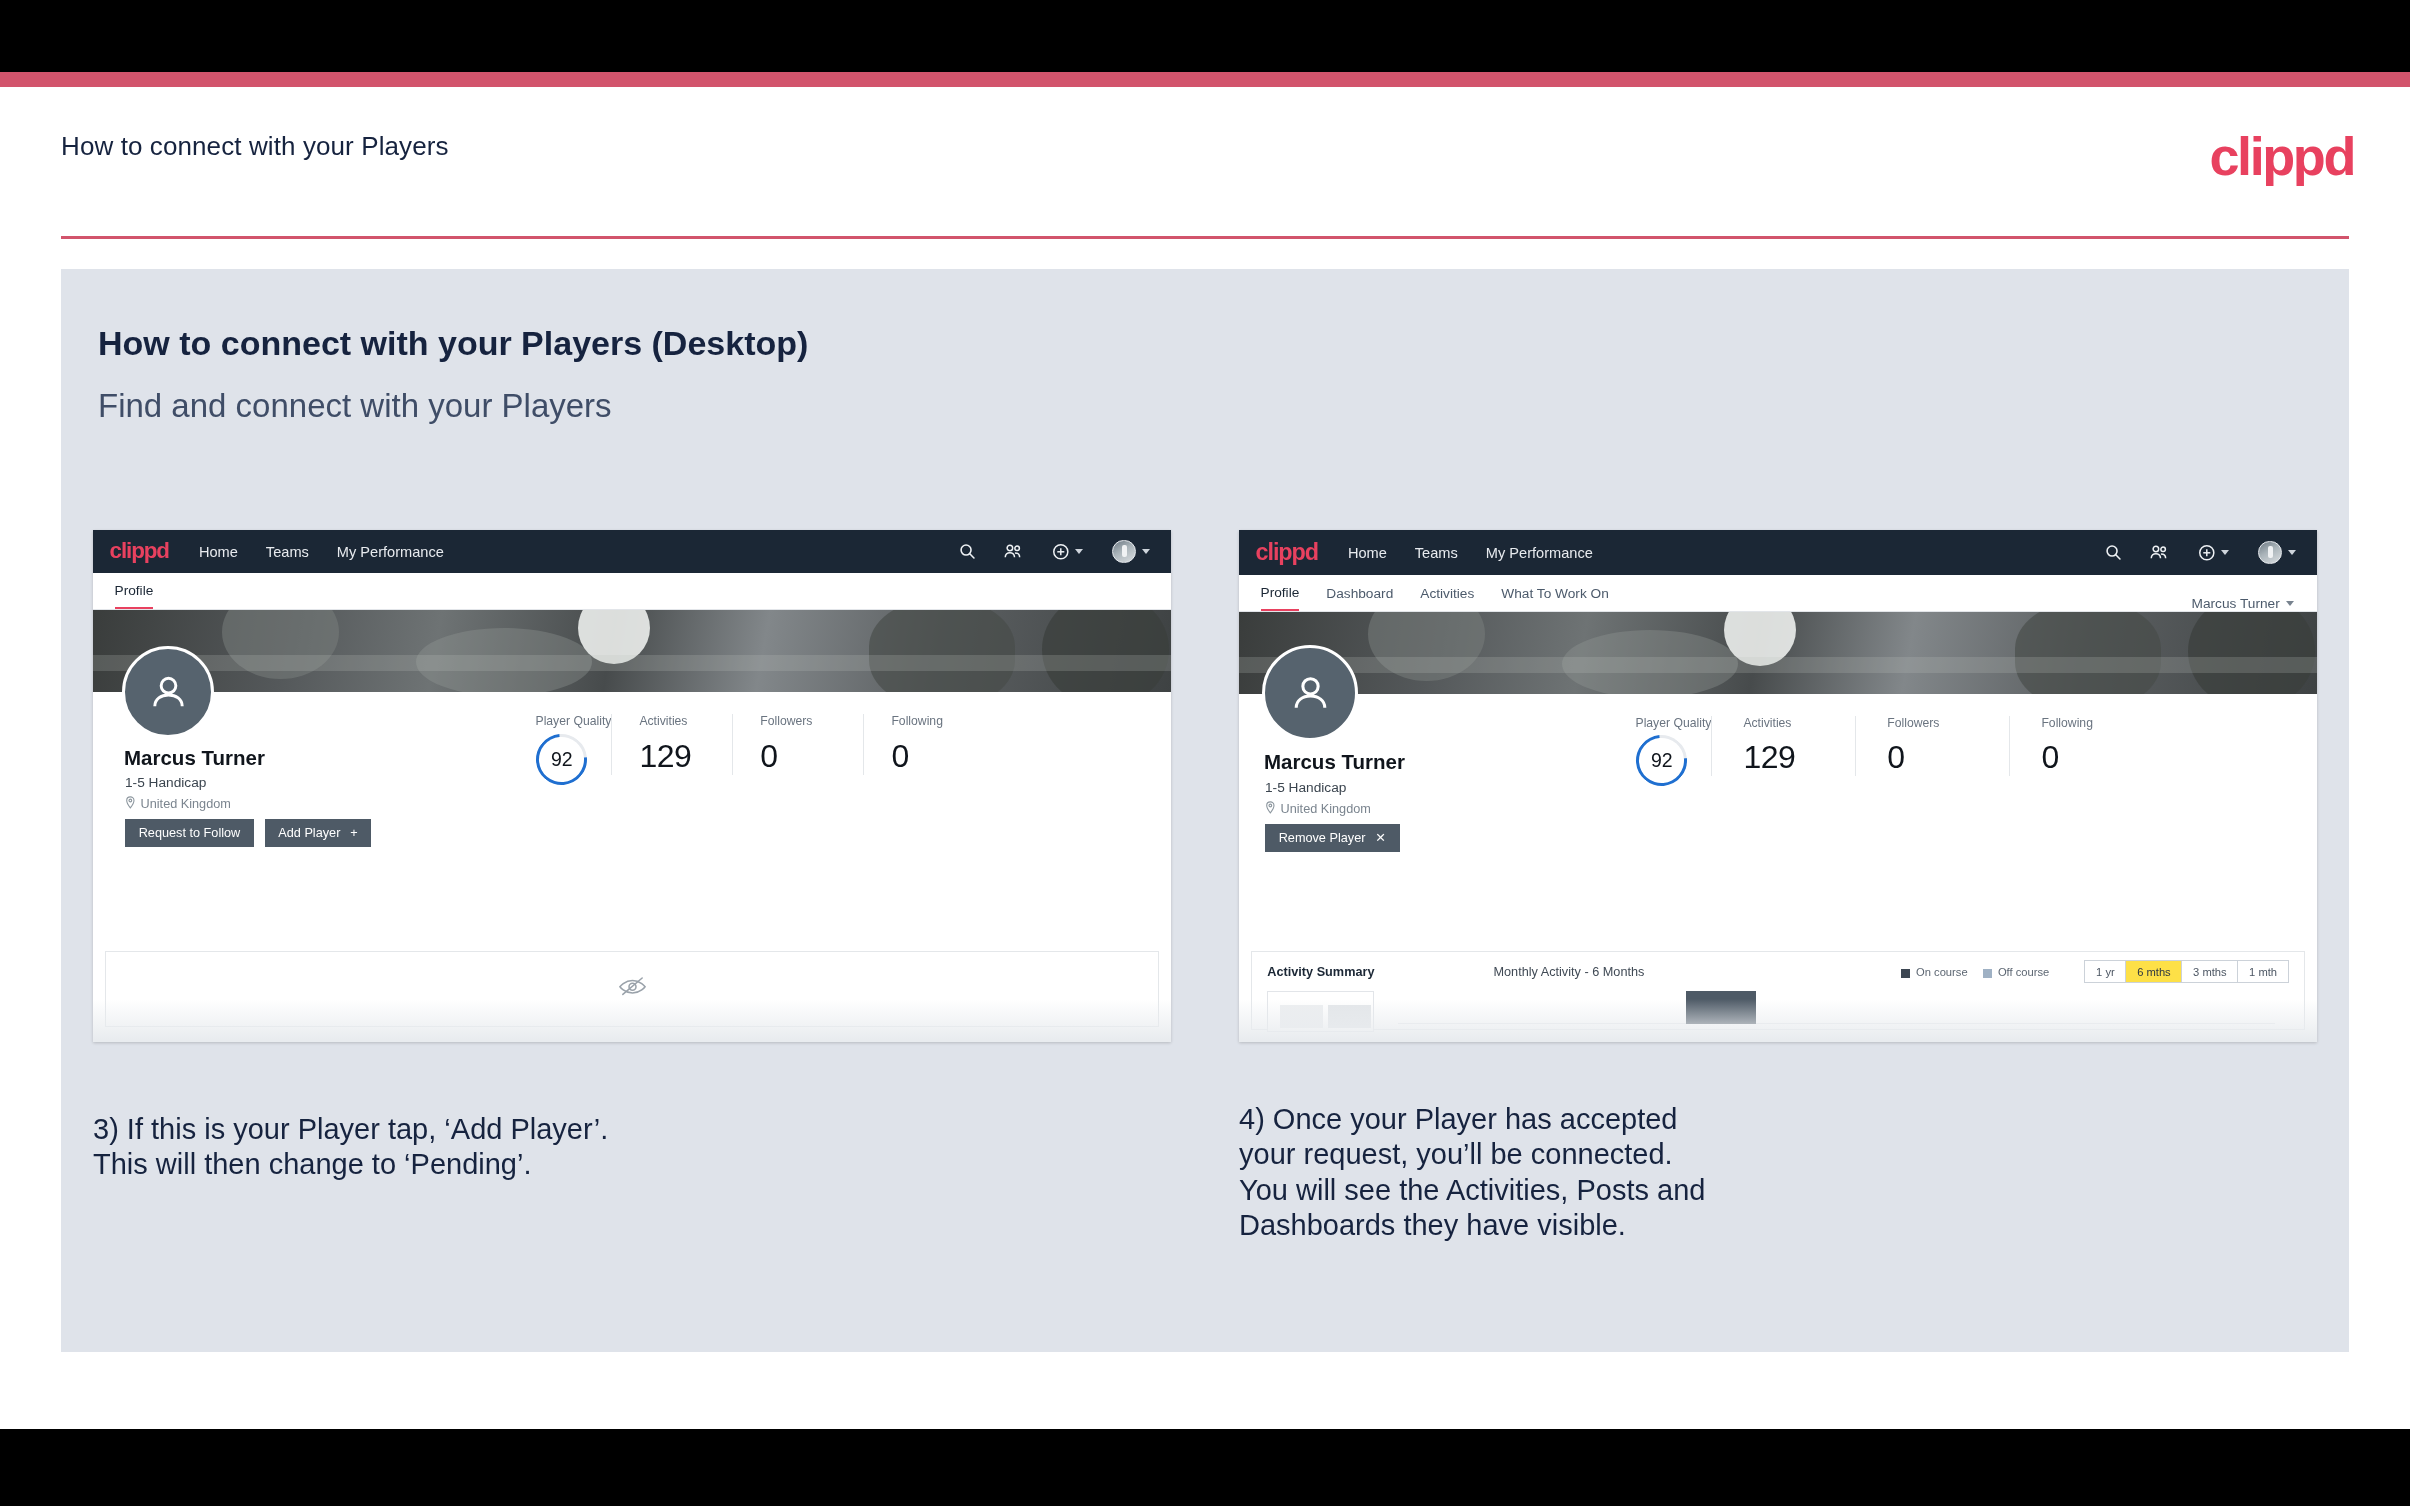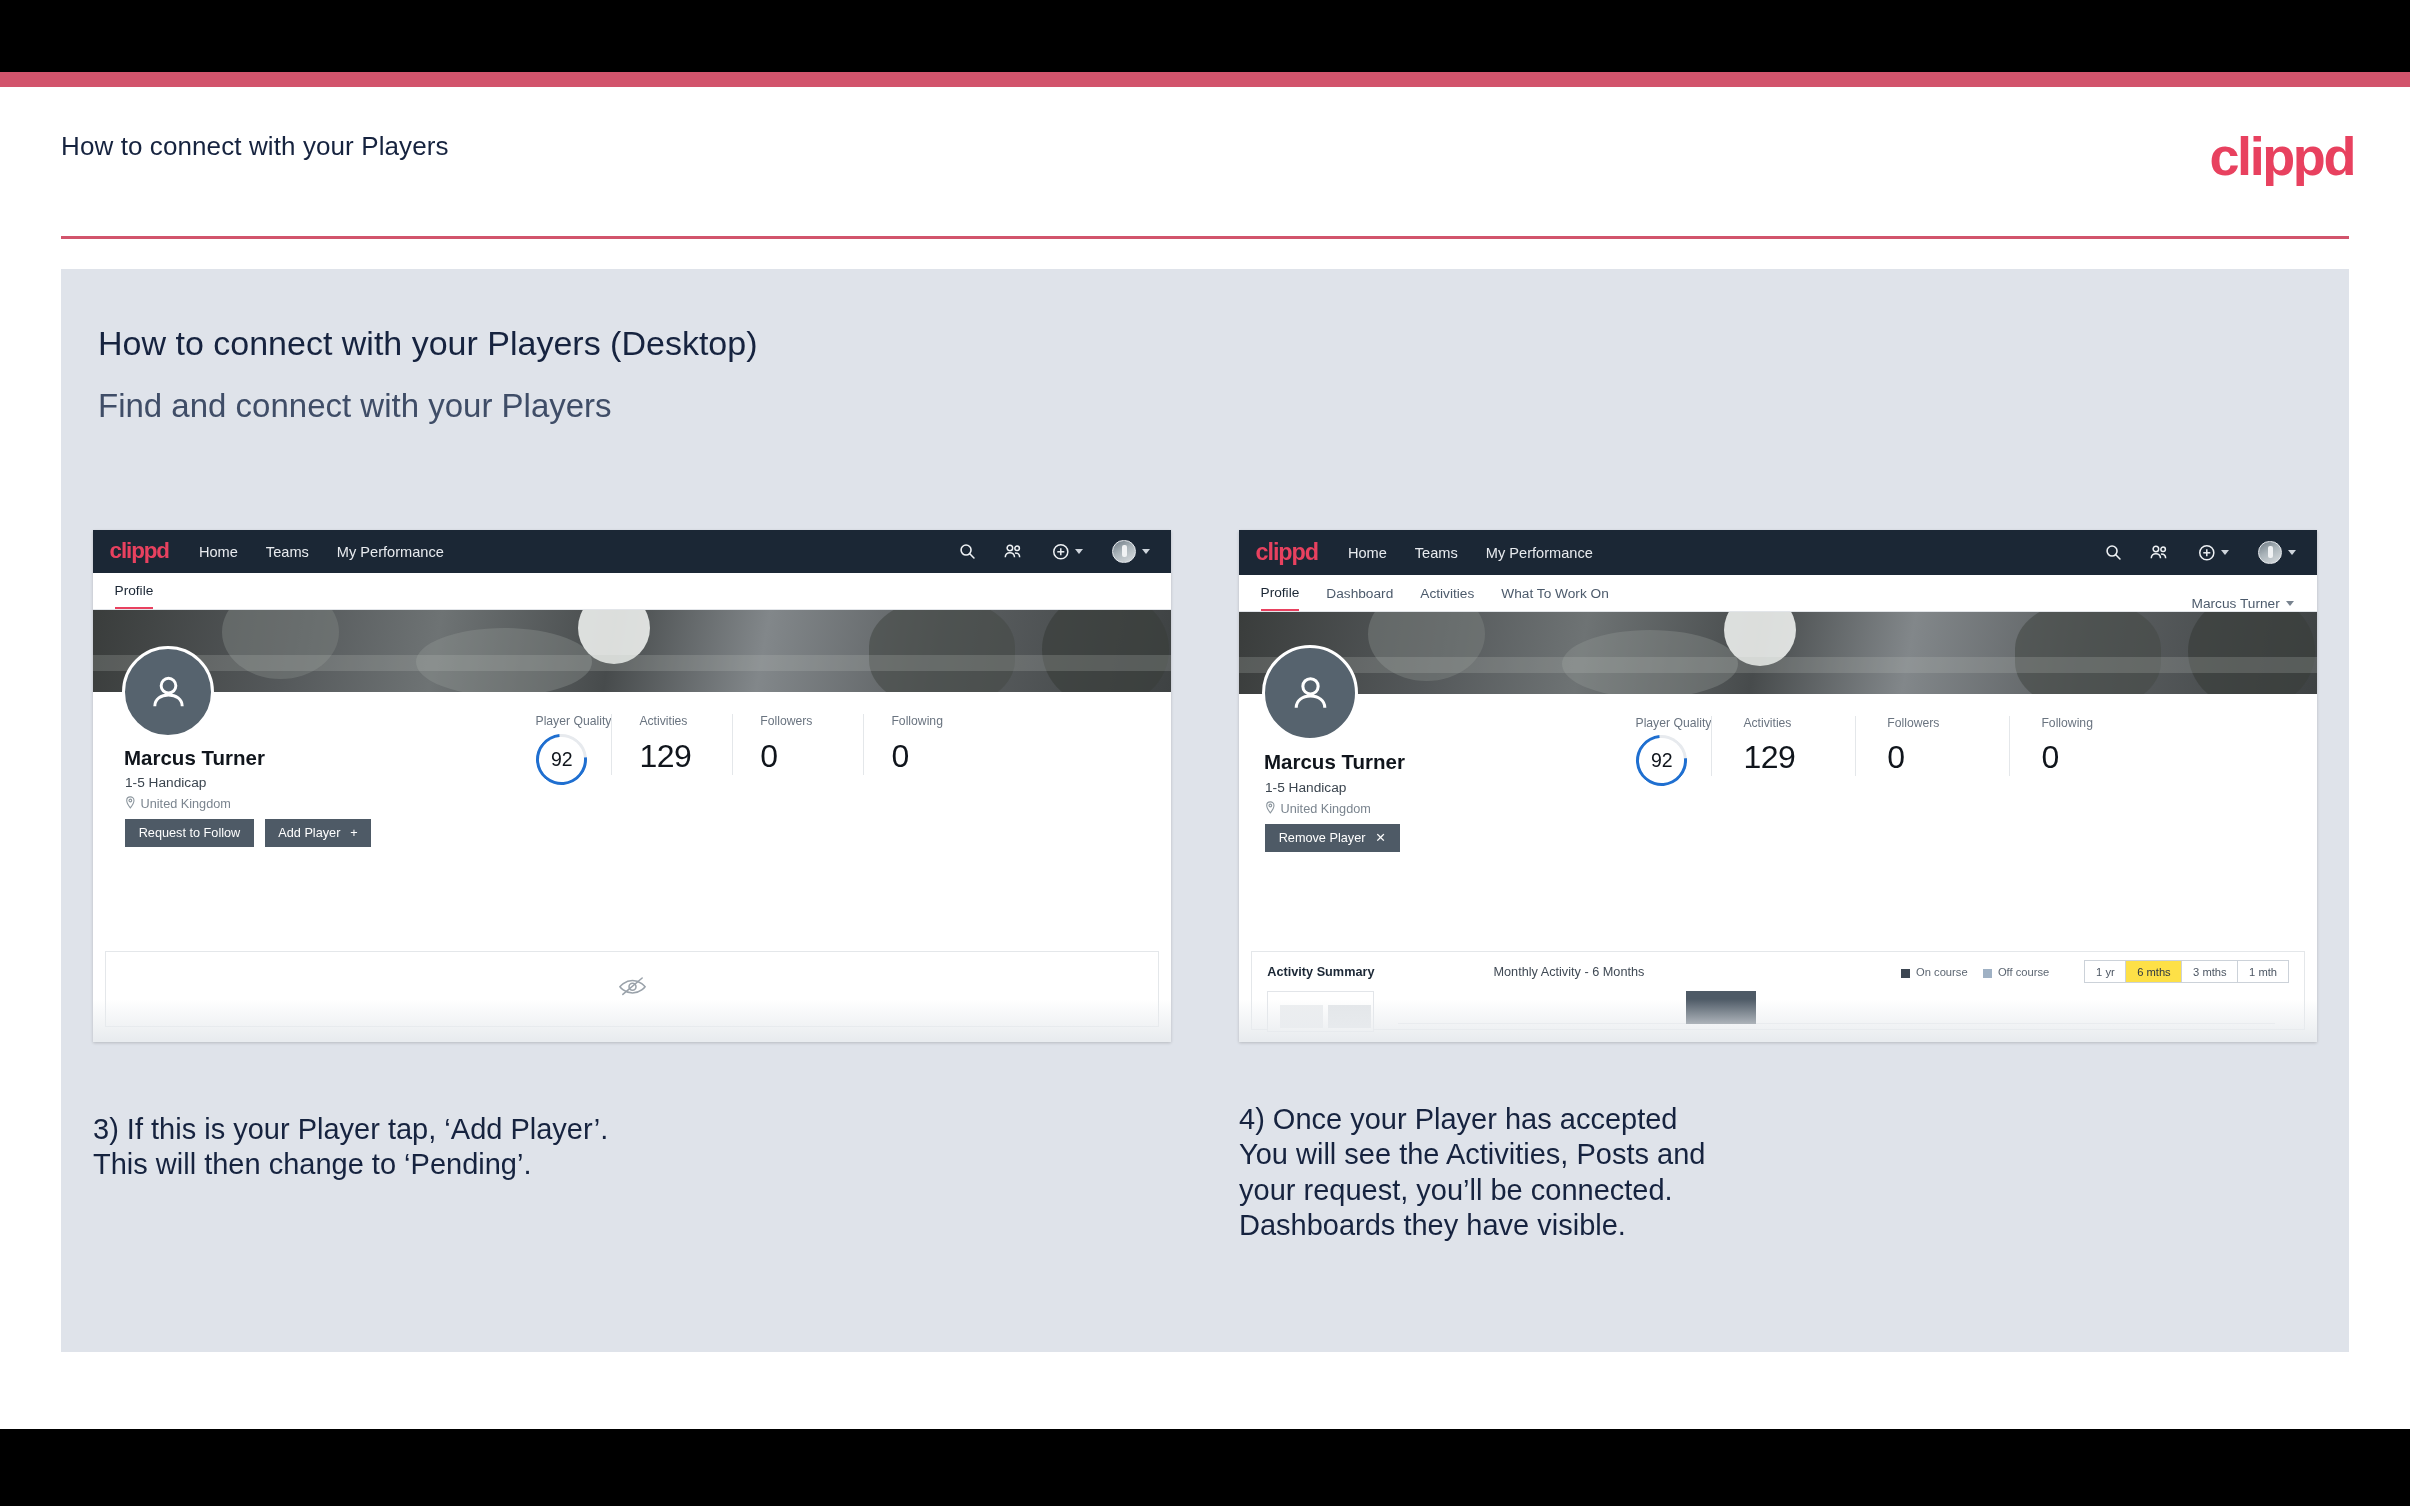--- a/index.html
+++ b/index.html
@@ -27,21 +27,21 @@
   .rule-pink{ position:absolute; left:61px; top:236px; width:2288px; height:2.9px; background:#d2546c; }
 
   
   .panel{
     position:absolute; left:61px; top:269px;
     width:2288px; height:1083px;
     background:#dfe3ea;
   }
   .panel-h1{
     position:absolute; left:37px; top:55px;
-    font-size:34px; font-weight:normal; color:#16233f;
+    font-size:34px; font-weight:bold; color:#16233f;
   }
   .panel-h2{
     position:absolute; left:37px; top:118px;
     font-size:33px; color:#3f4d67; font-weight:400;
   }
 
   
   .shot{ position:absolute; background:#fff; overflow:hidden; box-shadow:0 1px 2.9px rgba(0,0,0,.18); }
   .shot-left { left:93px;  top:530px; width:1078px; height:512px; }
   .shot-right{ left:1239px; top:530px; width:1078px; height:512px; }
@@ -455,21 +455,21 @@
   </div>
   <div class="fade-white"></div>
 </div>
 
 <div class="caption cap-left">
   <div>3) If this is your Player tap, ‘Add Player’.</div>
   <div>This will then change to ‘Pending’.</div>
 </div>
 <div class="caption cap-right">
   <div>4) Once your Player has accepted</div>
+  <div>your request, you’ll be connected.</div>
   <div>You will see the Activities, Posts and</div>
-  <div>your request, you’ll be connected.</div>
   <div>Dashboards they have visible.</div>
 </div>
 
 <div class="copyright">Copyright Clippd 2022</div>
 
 <div class="bar-bottom-black"></div>
 
 
 </body></html>

